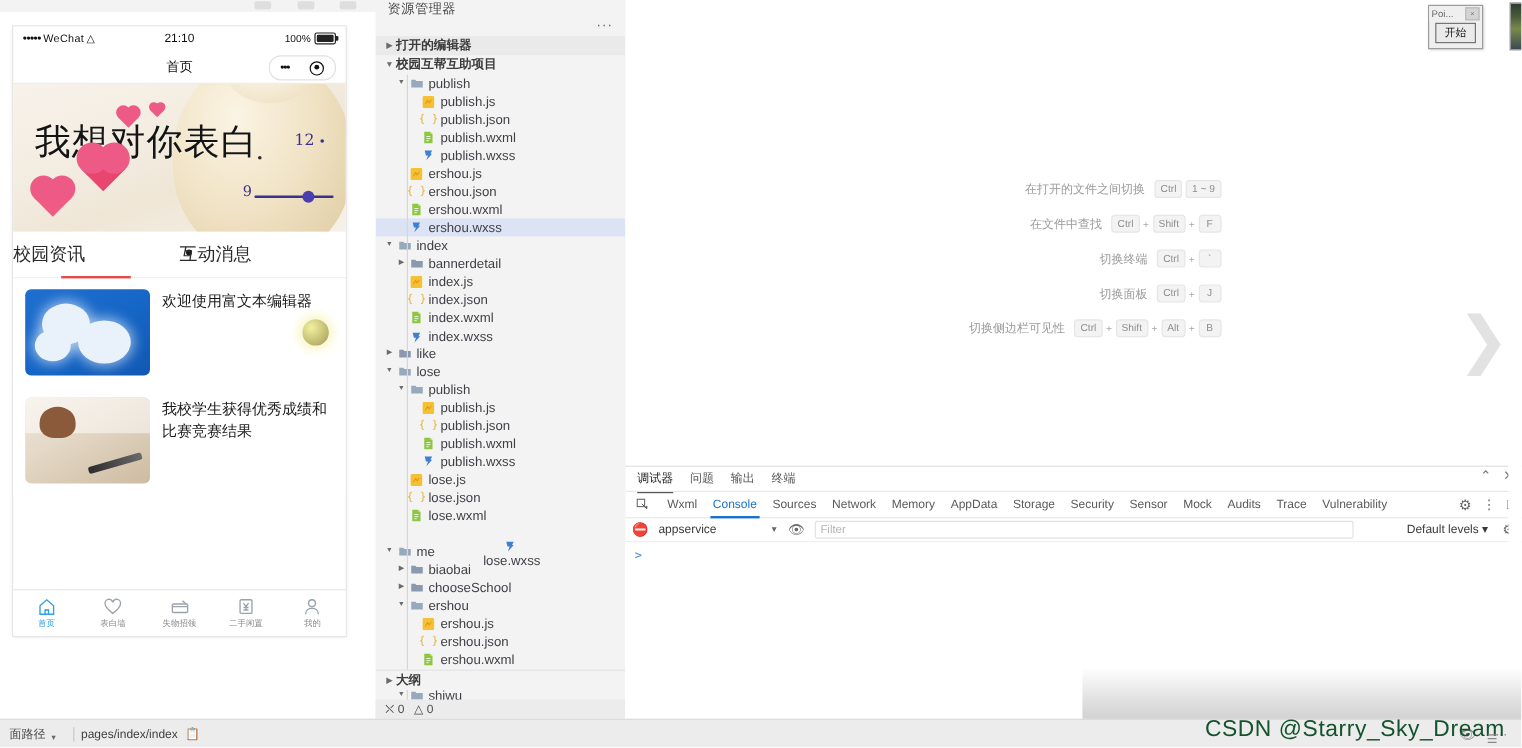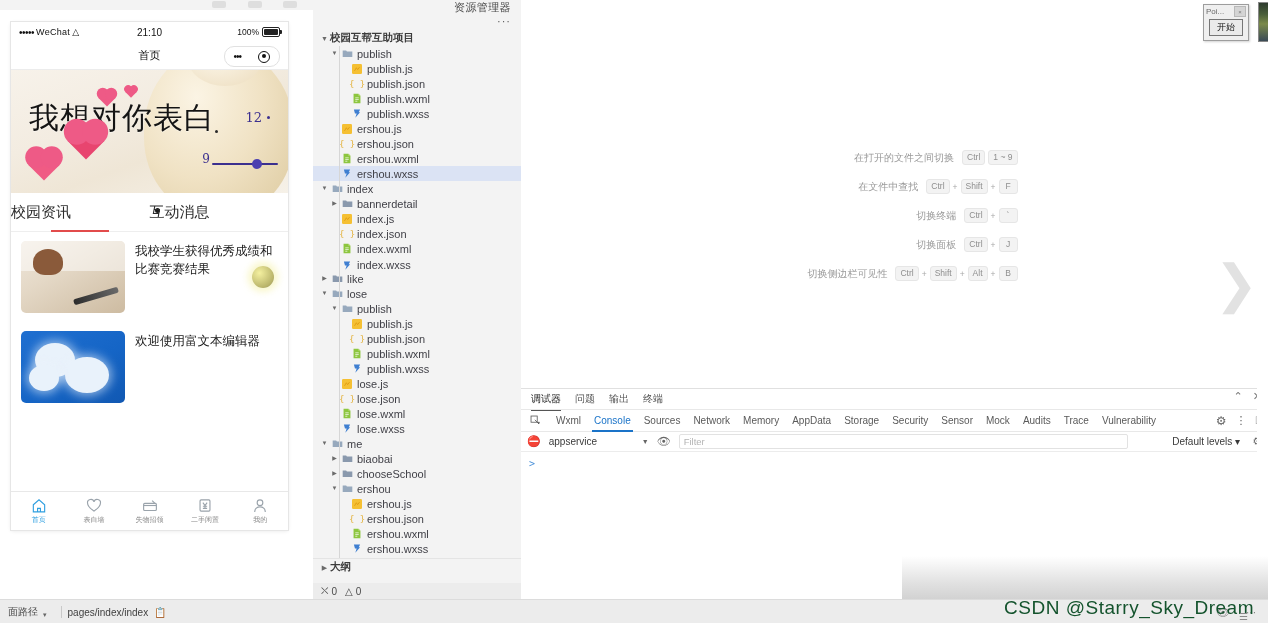--- a/index.html
+++ b/index.html
@@ -76,21 +76,21 @@
 
   .tabbar{position:absolute;left:0;right:0;bottom:0;height:38px;border-top:1px solid #e8e8e8;background:#fff;display:flex;}
   .tab{flex:1;display:flex;flex-direction:column;align-items:center;justify-content:center;gap:1px;}
   .tab .lbl{font-size:7px;color:#8a8a8a;}
   .tab.on .lbl{color:#2f9fe0;}
   .tab svg{display:block;}
 
   
   .explorer{position:absolute;left:313px;top:0;width:208px;height:599px;background:#f3f3f3;
     border-right:1px solid #dcdcdc;font-size:11px;color:#3b3b3b;overflow:hidden;}
-  .exp-head{height:30px;display:flex;align-items:flex-end;padding:0 10px;font-size:11px;color:#4a4a4a;letter-spacing:.4px;flex-direction:column;}
+  .exp-head{height:30px;display:flex;align-items:flex-start;padding:0 10px;font-size:11px;color:#4a4a4a;letter-spacing:.4px;flex-direction:column;}
   .exp-head .dots{margin-left:auto;letter-spacing:1px;color:#5a5a5a;font-size:11px;}
   .exp-sect{height:16px;display:flex;align-items:center;padding:0 6px;font-size:10.5px;color:#3c3c3c;font-weight:bold;}
   .exp-sect .tw{width:12px;text-align:center;font-size:7px;color:#6b6b6b;}
   .tree{position:relative;height:528px;overflow:hidden;}
   .tnode{height:15px;display:flex;align-items:center;font-size:11px;color:#3f3f46;white-space:nowrap;}
   .tnode.sel{background:#dbe3f4;}
   .tw{width:11px;flex:0 0 11px;text-align:center;font-size:6px;color:#6b6b6b;line-height:15px;}
   .tw.empty{visibility:hidden;}
   .ficon{width:14px;flex:0 0 14px;display:flex;align-items:center;justify-content:center;}
   .fname{padding-left:3px;}
@@ -126,21 +126,21 @@
   .fsel .nm{font-size:10px;color:#3a3a3a;}
   .fsel .ar{margin-left:auto;font-size:7px;color:#666;}
   .fbox{flex:1;height:13px;border:1px solid #e2e2e2;border-radius:2px;background:#fff;display:flex;align-items:center;padding:0 4px;font-size:9.5px;color:#b4b4b4;}
   .lvl{font-size:10px;color:#3a3a3a;white-space:nowrap;margin-left:36px;}
   .console-body{height:140px;background:#fff;padding:6px 8px;font-family:"DejaVu Sans Mono",monospace;font-size:10px;color:#4a90d9;}
 
   
   .rail{position:absolute;right:0;top:0;width:11px;height:599px;background:#fff;}
   .rail .band{position:absolute;left:1px;top:2px;width:9px;height:38px;border:1px solid #888;
     background:linear-gradient(180deg,#2e3b2e,#4a5f3a 30%,#7b8a4a 55%,#3a4a56 100%);}
-  .popup{position:absolute;right:19px;top:4px;width:44px;background:#efefef;border:1px solid #9d9d9d;
+  .popup{position:absolute;right:32px;top:4px;width:44px;background:#efefef;border:1px solid #9d9d9d;
     box-shadow:1px 1px 2px rgba(0,0,0,.18);}
   .popup .bar{height:13px;display:flex;align-items:center;padding:0 2px;font-size:8px;color:#6a6a6a;background:#efefef;}
   .popup .x{margin-left:auto;width:10px;height:9px;background:#d4d4d4;border:1px solid #b8b8b8;font-size:6px;
     display:flex;align-items:center;justify-content:center;color:#777;}
   .popup .btn{margin:1px 5px 4px;height:15px;border:1px solid #767676;background:#eaeaea;
     display:flex;align-items:center;justify-content:center;font-size:9px;color:#111;}
 
   
   .botbar{position:absolute;left:0;top:599px;width:1268px;height:24px;background:#ececec;border-top:1px solid #dcdcdc;
     display:flex;align-items:center;font-size:10px;color:#4a4a4a;}
@@ -220,35 +220,35 @@
         <div class="active">
           <span>校园资讯</span>
         </div>
         <div>
           <span>互动消息</span>
         </div>
       </div>
 
       <div class="list">
         <div class="row">
+          <div class="thumb a">
+            <span class="cloud" style="left:14px;top:12px;width:40px;height:34px;"></span>
+            <span class="cloud" style="left:44px;top:26px;width:44px;height:36px;"></span>
+            <span class="cloud" style="left:8px;top:34px;width:30px;height:26px;"></span>
+          </div>
+          <div class="rtxt">欢迎使用富文本编辑器</div>
+        </div>
+        <div class="row">
           <div class="thumb b">
             <span class="paper"></span>
               <span class="nib"></span>
               <span class="pen"></span>
           </div>
           <div class="rtxt">我校学生获得优秀成绩和比赛竞赛结果</div>
         </div>
-        <div class="row">
-          <div class="thumb a">
-            <span class="cloud" style="left:14px;top:12px;width:40px;height:34px;"></span>
-            <span class="cloud" style="left:44px;top:26px;width:44px;height:36px;"></span>
-            <span class="cloud" style="left:8px;top:34px;width:30px;height:26px;"></span>
-          </div>
-          <div class="rtxt">欢迎使用富文本编辑器</div>
-        </div>
       </div>
       <div class="ball"></div>
 
       <div class="tabbar">
         <div class="tab on">
           <svg width="18" height="17" viewBox="0 0 24 24" fill="none" stroke="#2f9fe0" stroke-width="1.6">
               <path d="M4 11 L12 4 L20 11 V21 H4 Z"></path>
               <path d="M10 21 v-5 h4 v5"></path>
             </svg>
           <span class="lbl">首页</span>
@@ -285,20 +285,24 @@
 
     </div>
   </div>
 
   <div class="explorer">
     <div class="exp-head">
       <span>资源管理器</span>
       <span class="dots">···</span>
     </div>
 
+    <div class="exp-sect" style="background:#eaeaea;">
+      <span class="tw">▶</span>
+      <span>打开的编辑器</span>
+    </div>
     <div class="exp-sect">
       <span class="tw">▼</span>
       <span>校园互帮互助项目</span>
     </div>
 
     <div class="tree" id="tree">
       <div class="guide" style="left:26px;"></div>
     <div class="tnode" style="padding-left: 16px;">
           <span class="tw">▼</span>
           <span class="ficon">
@@ -522,21 +526,21 @@
           <span class="tw empty"></span>
           <span class="ficon">
             <svg width="10" height="11" viewBox="0 0 14 16">
               <path d="M2 1h7l3 3v11H2z" fill="#8dc63f"></path>
               <path d="M9 1l3 3H9z" fill="#b8dd7a"></path>
               <path d="M4.5 7h5M4.5 9.5h5M4.5 12h3" stroke="#fff" stroke-width="1"></path>
             </svg>
           </span>
           <span class="fname">lose.wxml</span>
         </div>
-        <div class="tnode" style="padding-left: 16px;">
+        <div class="tnode" style="padding-left: 16px; flex-direction: column;">
           <span class="tw empty"></span>
           <span class="ficon">
             <svg width="10" height="11" viewBox="0 0 14 16">
               <path d="M2.5 2h9l-2 4h2l-7 8 2-6H4z" fill="#3f7fd1"></path>
             </svg>
           </span>
           <span class="fname">lose.wxss</span>
         </div>
         <div class="tnode" style="padding-left: 6px;">
           <span class="tw">▼</span>

